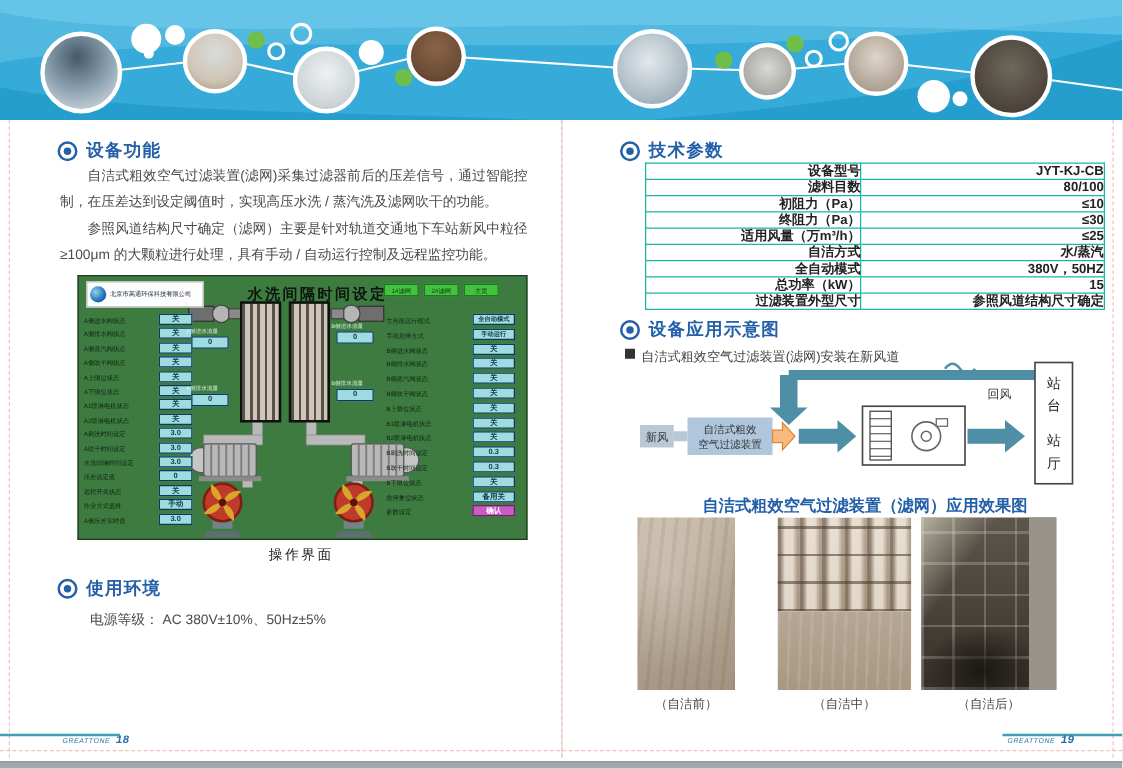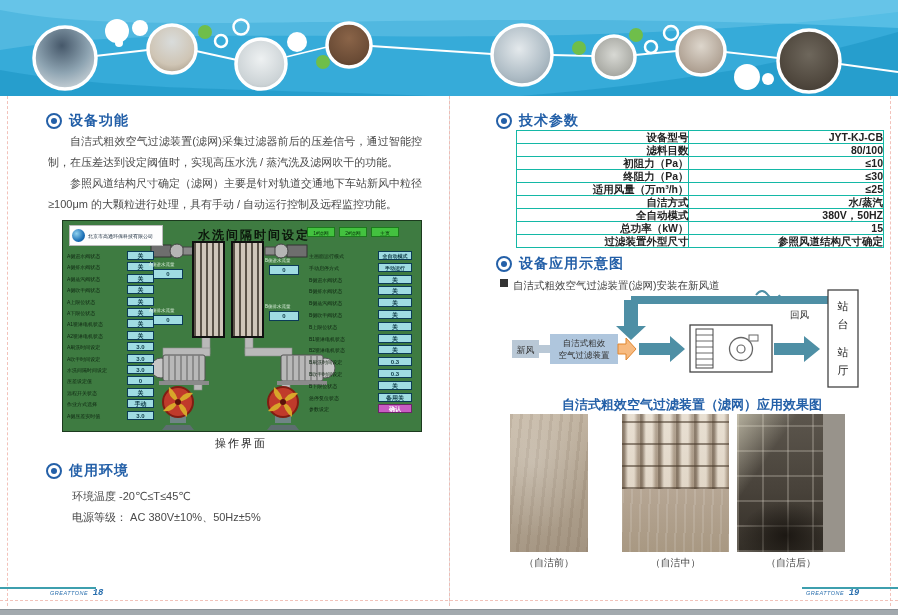--- a/index.html
+++ b/index.html
@@ -405,21 +405,20 @@
     <div class="mbox-lab" style="left:202px;top:83px">B侧排水流量</div>
     <div class="mbox" style="left:206px;top:90px">0</div>
   </div>
   <div class="hmi-caption">操作界面</div>
 
   <div class="sec-h" style="left:46px;top:462px">
     <span class="bullseye"></span>
     <span class="sec-title">使用环境</span>
   </div>
   <div class="env-lines">
-    <div>环境温度 -20℃≤T≤45℃</div>
     <div>电源等级： AC 380V±10%、50Hz±5%</div>
   </div>
 
   <div class="foot-line" style="left:0"></div>
   <div class="foot-text" style="left:50px">
     <span class="foot-brand">GREATTONE</span>
     <span class="foot-num">18</span>
   </div>
 
   <div class="sec-h" style="left:496px;top:112px">

